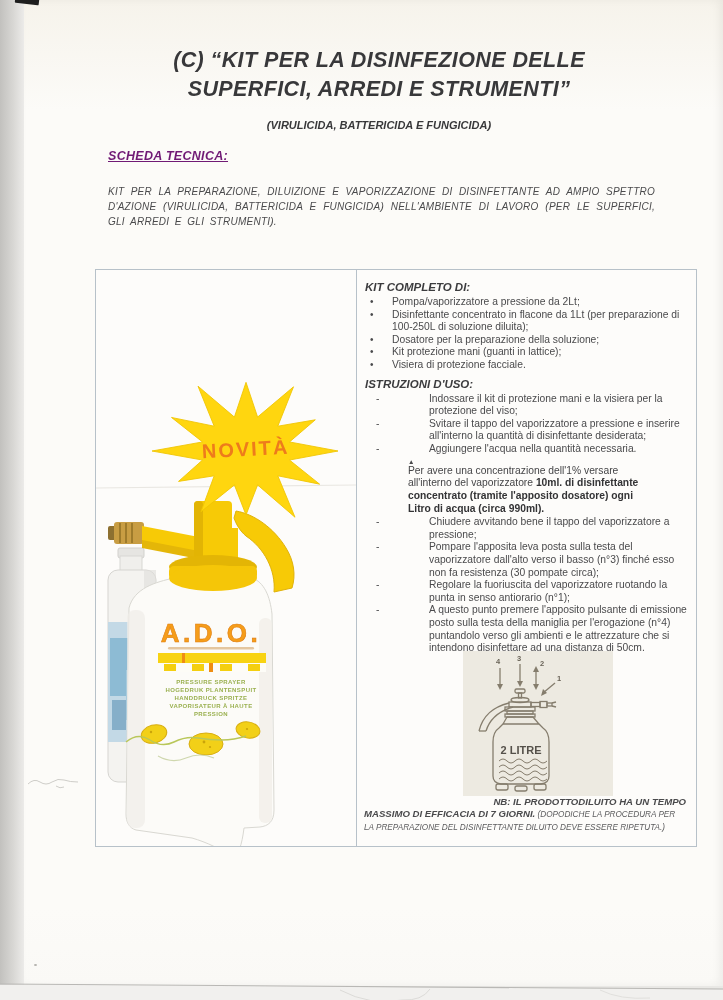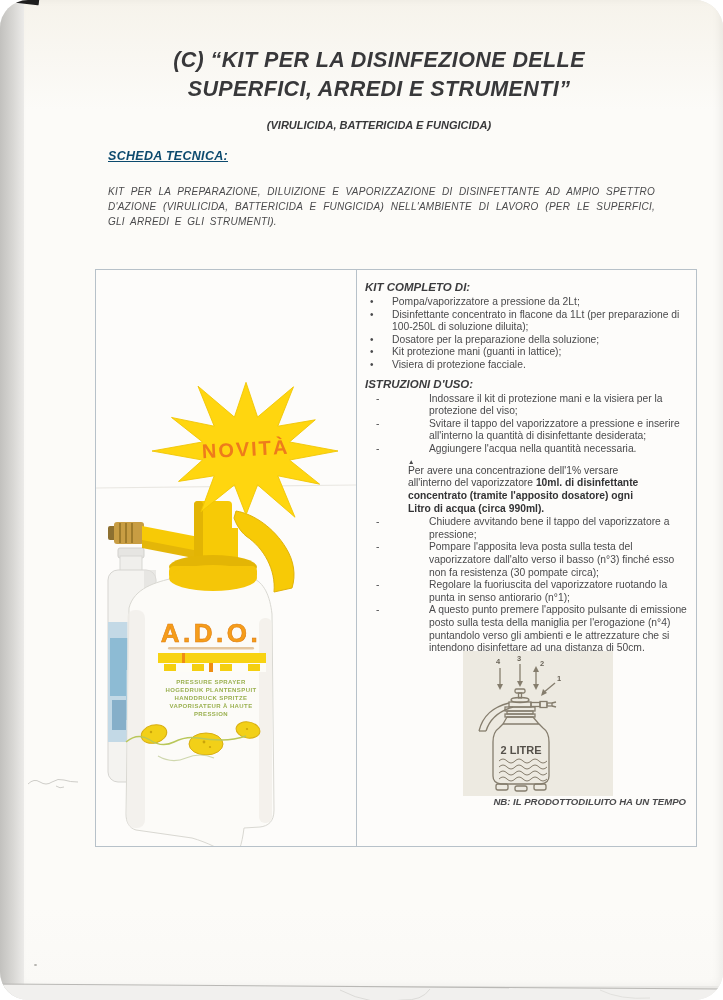--- a/index.html
+++ b/index.html
@@ -1,38 +1,37 @@
 <!DOCTYPE html>
 <html><head>
 <meta charset="utf-8">
 <style>
   html,body{margin:0;padding:0;}
   .scan{
     position:relative; width:723px; height:1000px; overflow:hidden;
     background:#e9e8e5;
     font-family:"Liberation Sans", sans-serif;
     color:#3f3f3f;
-    border-radius:28px;
   }
   .edge-left{position:absolute;left:0;top:0;width:24px;height:1000px;
     background:linear-gradient(to right,#c2c1be,#d8d7d4 55%,#ecebe9);}
   .corner-mark{position:absolute;left:15px;top:-2px;width:24px;height:6px;background:#1e1e1e;
     transform:rotate(7deg);border-radius:1px;}
   .paper{position:absolute;left:24px;top:0;right:0;bottom:14px;
     background:linear-gradient(180deg,#f6f3eb 0,#fcfbf8 110px,#fcfbf8 92%,#faf9f6);
     box-shadow:inset -4px 0 8px rgba(0,0,0,0.05);}
   .bottom-scan{position:absolute;left:0;top:970px;width:723px;height:30px;}
 
   
   .title-block{position:absolute;left:90px;right:55px;top:46px;text-align:center;
     font-style:italic;font-weight:bold;color:#38383a;}
   .title-l1,.title-l2{font-size:21.5px;line-height:29px;letter-spacing:0.4px;}
   .subtitle{font-size:11px;line-height:24px;margin-top:9px;}
   .scheda{position:absolute;left:108px;top:149px;font-size:12.5px;font-weight:bold;
-    font-style:italic;text-decoration:underline;letter-spacing:0.3px;color:#0c4a6e;}
+    font-style:italic;text-decoration:underline;letter-spacing:0.3px;color:#701a75;}
   .intro{position:absolute;left:108px;top:184px;width:547px;font-size:10px;
     font-style:italic;line-height:15px;text-align:justify;letter-spacing:0.25px;
     word-spacing:2.5px;color:#4a4a4c;}
 
   
   .main-box{position:absolute;left:95px;top:269px;width:600px;height:576px;
     border:1px solid #b7c1c9;background:#fdfcfa;}
   .photo-cell{position:absolute;left:0;top:0;width:260px;height:100%;overflow:hidden;}
   .text-cell{position:absolute;left:260px;top:0;right:0;bottom:0;
     border-left:1px solid #b7c1c9;padding:11px 9px 0 8px;box-sizing:border-box;}
@@ -274,20 +273,23 @@
         </g>
         <text x="58" y="103" text-anchor="middle" font-size="11" font-weight="bold" fill="#55514a">2 LITRE</text>
       </svg>
     </div>
 
     <div class="nb">
       <div class="nb-row1">
         <span>NB: IL PRODOTTO</span>
         <span>DILUITO HA UN TEMPO</span>
       </div>
+      <div class="nb-row2">
+        <span class="bold">MASSIMO DI EFFICACIA DI 7 GIORNI.</span><span class="small"> (DOPODICHE LA PROCEDURA PER LA PREPARAZIONE DEL DISINFETTANTE DILUITO DEVE ESSERE RIPETUTA.)</span>
+      </div>
     </div>
   </div>
 
   <svg class="squiggle" viewBox="0 0 62 18">
     <path d="M3,10 q6,-6 12,-2 t12,0 t12,-2 t14,2 m-22,4 q4,3 8,1" fill="none" stroke="#c6c4bf" stroke-width="1" opacity="0.85"></path>
   </svg>
   <div class="speck"></div>
 
   <svg class="bottom-scan" viewBox="0 0 723 30">
     <polygon points="0,14.5 723,19.5 723,30 0,30" fill="#f1f0ee"></polygon>

